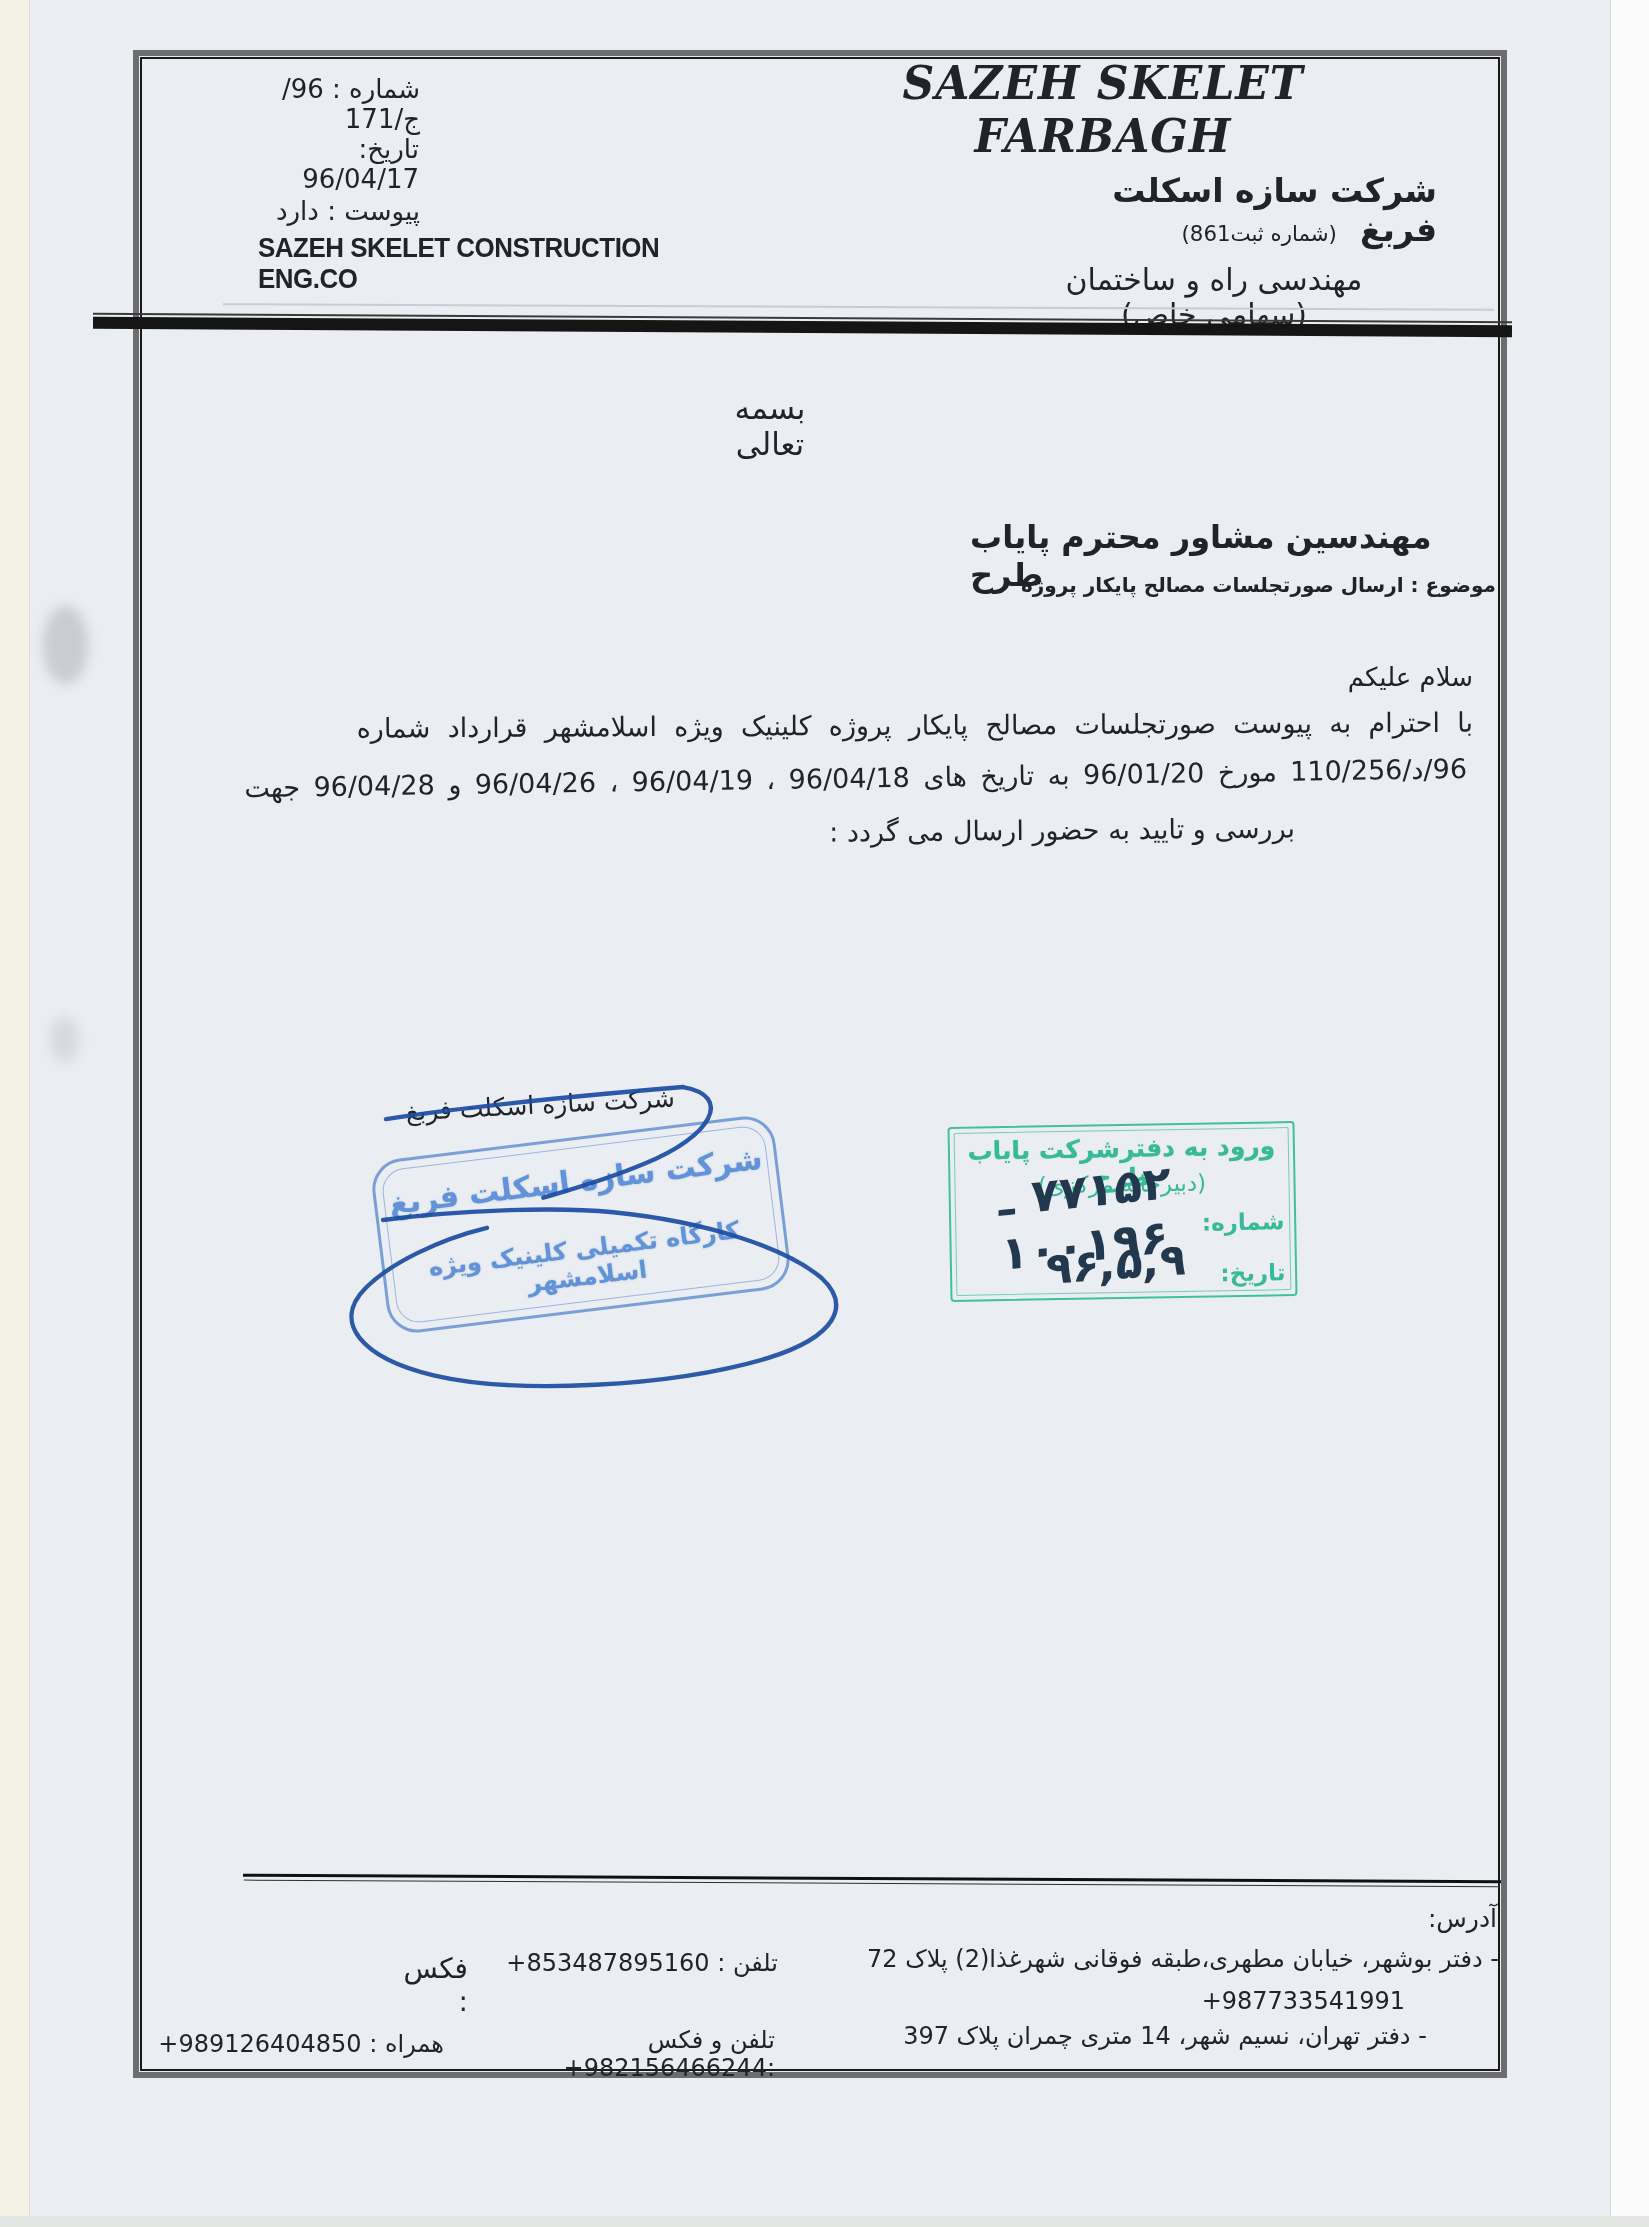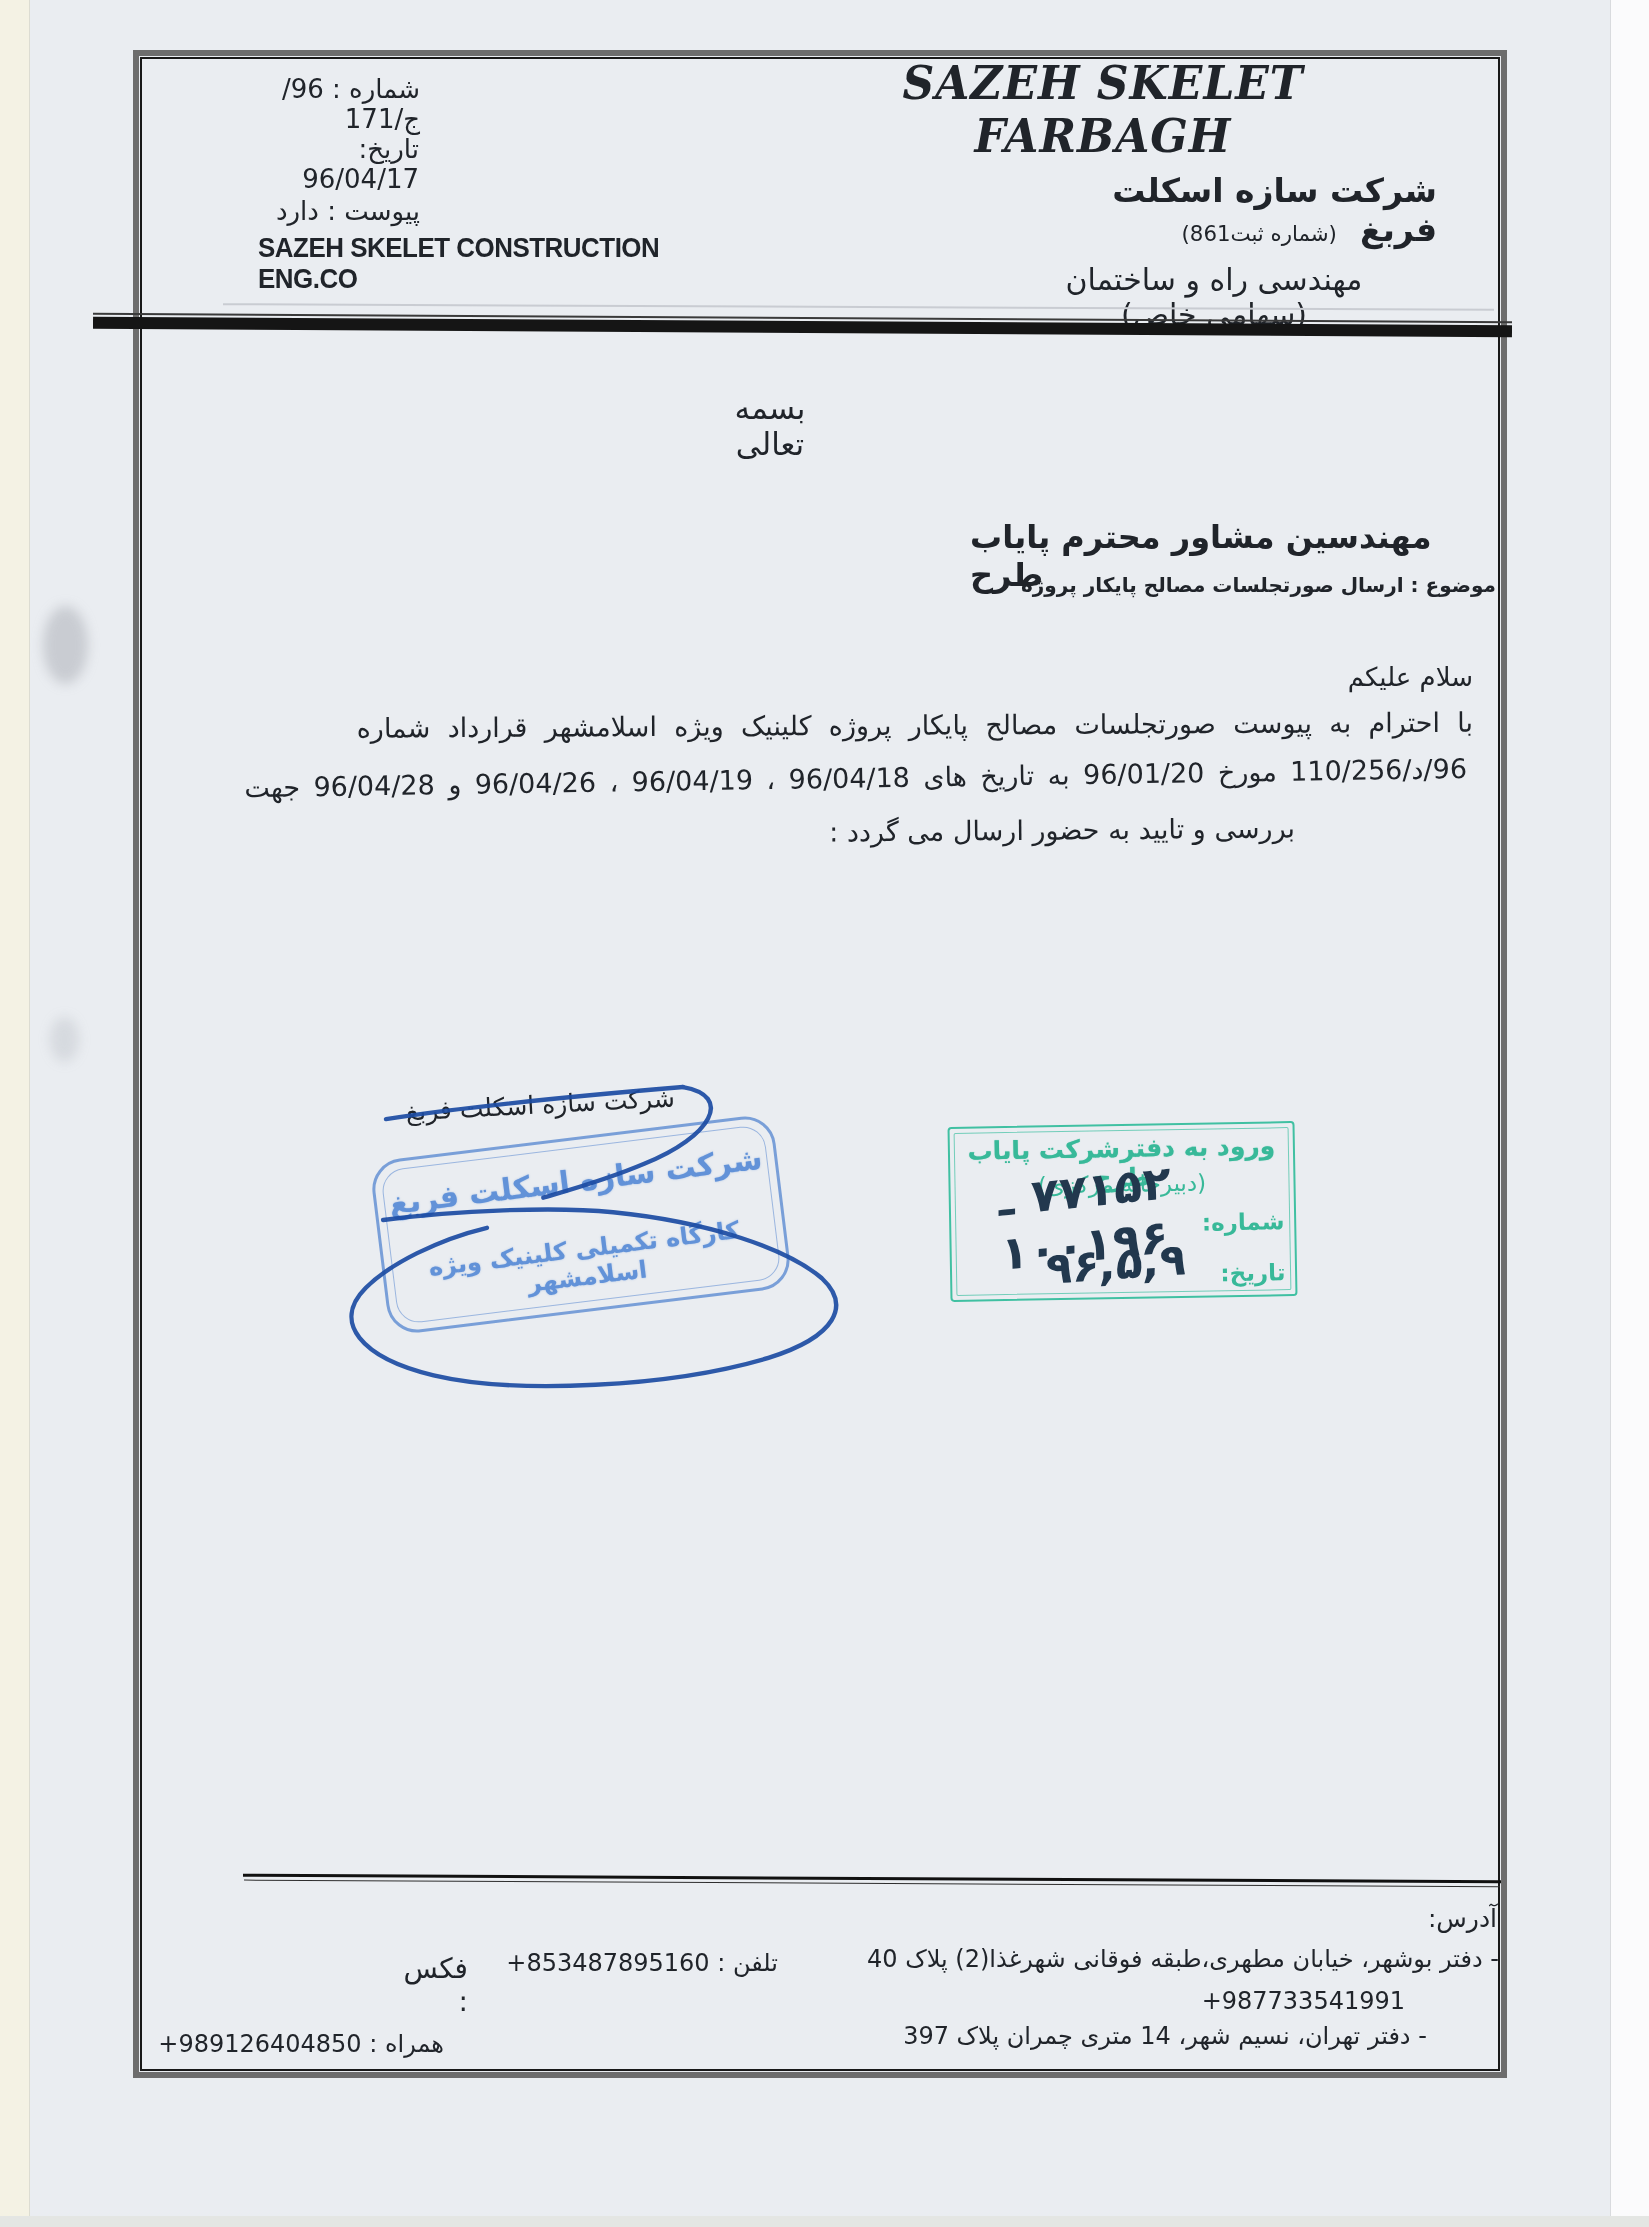--- a/index.html
+++ b/index.html
@@ -135,21 +135,22 @@
     <div class="gl1 fa">ورود به دفترشرکت پایاب طرح</div>
     <div class="gl2 fa">(دبیرخانه مرکزی)</div>
     <div class="glabel1 fa">شماره:</div>
     <div class="glabel2 fa">تاریخ:</div>
   </div>
   <div class="abs fa" id="hw-number">۷۷۱۵۲ ـ ۱۰۰۱۹۶</div>
   <div class="abs fa" id="hw-date">۹۶,۵,۹</div>
 
   <div class="abs" id="footer-rule"></div>
   <div class="abs fa" id="address-label">آدرس:</div>
-  <div class="abs fa" id="office1">- دفتر بوشهر، خیابان مطهری،طبقه فوقانی شهرغذا(2) پلاک 40</div>
+  <div class="abs fa" id="office1">- دفتر بوشهر، خیابان مطهری،طبقه فوقانی شهرغذا(2) پلاک 72</div>
   <div class="abs fa" id="office1-tel">تلفن : 853487895160+</div>
   <div class="abs fa" id="office1-faxlabel">فکس :</div>
   <div class="abs fa" id="office1-fax">987733541991+</div>
   <div class="abs fa" id="office2">- دفتر تهران، نسیم شهر، 14 متری چمران پلاک 397</div>
+  <div class="abs fa" id="office2-tel">تلفن و فکس :982156466244+</div>
   <div class="abs fa" id="office2-mobile">همراه : 989126404850+</div>
 
 </div>
 
 
 </body></html>

